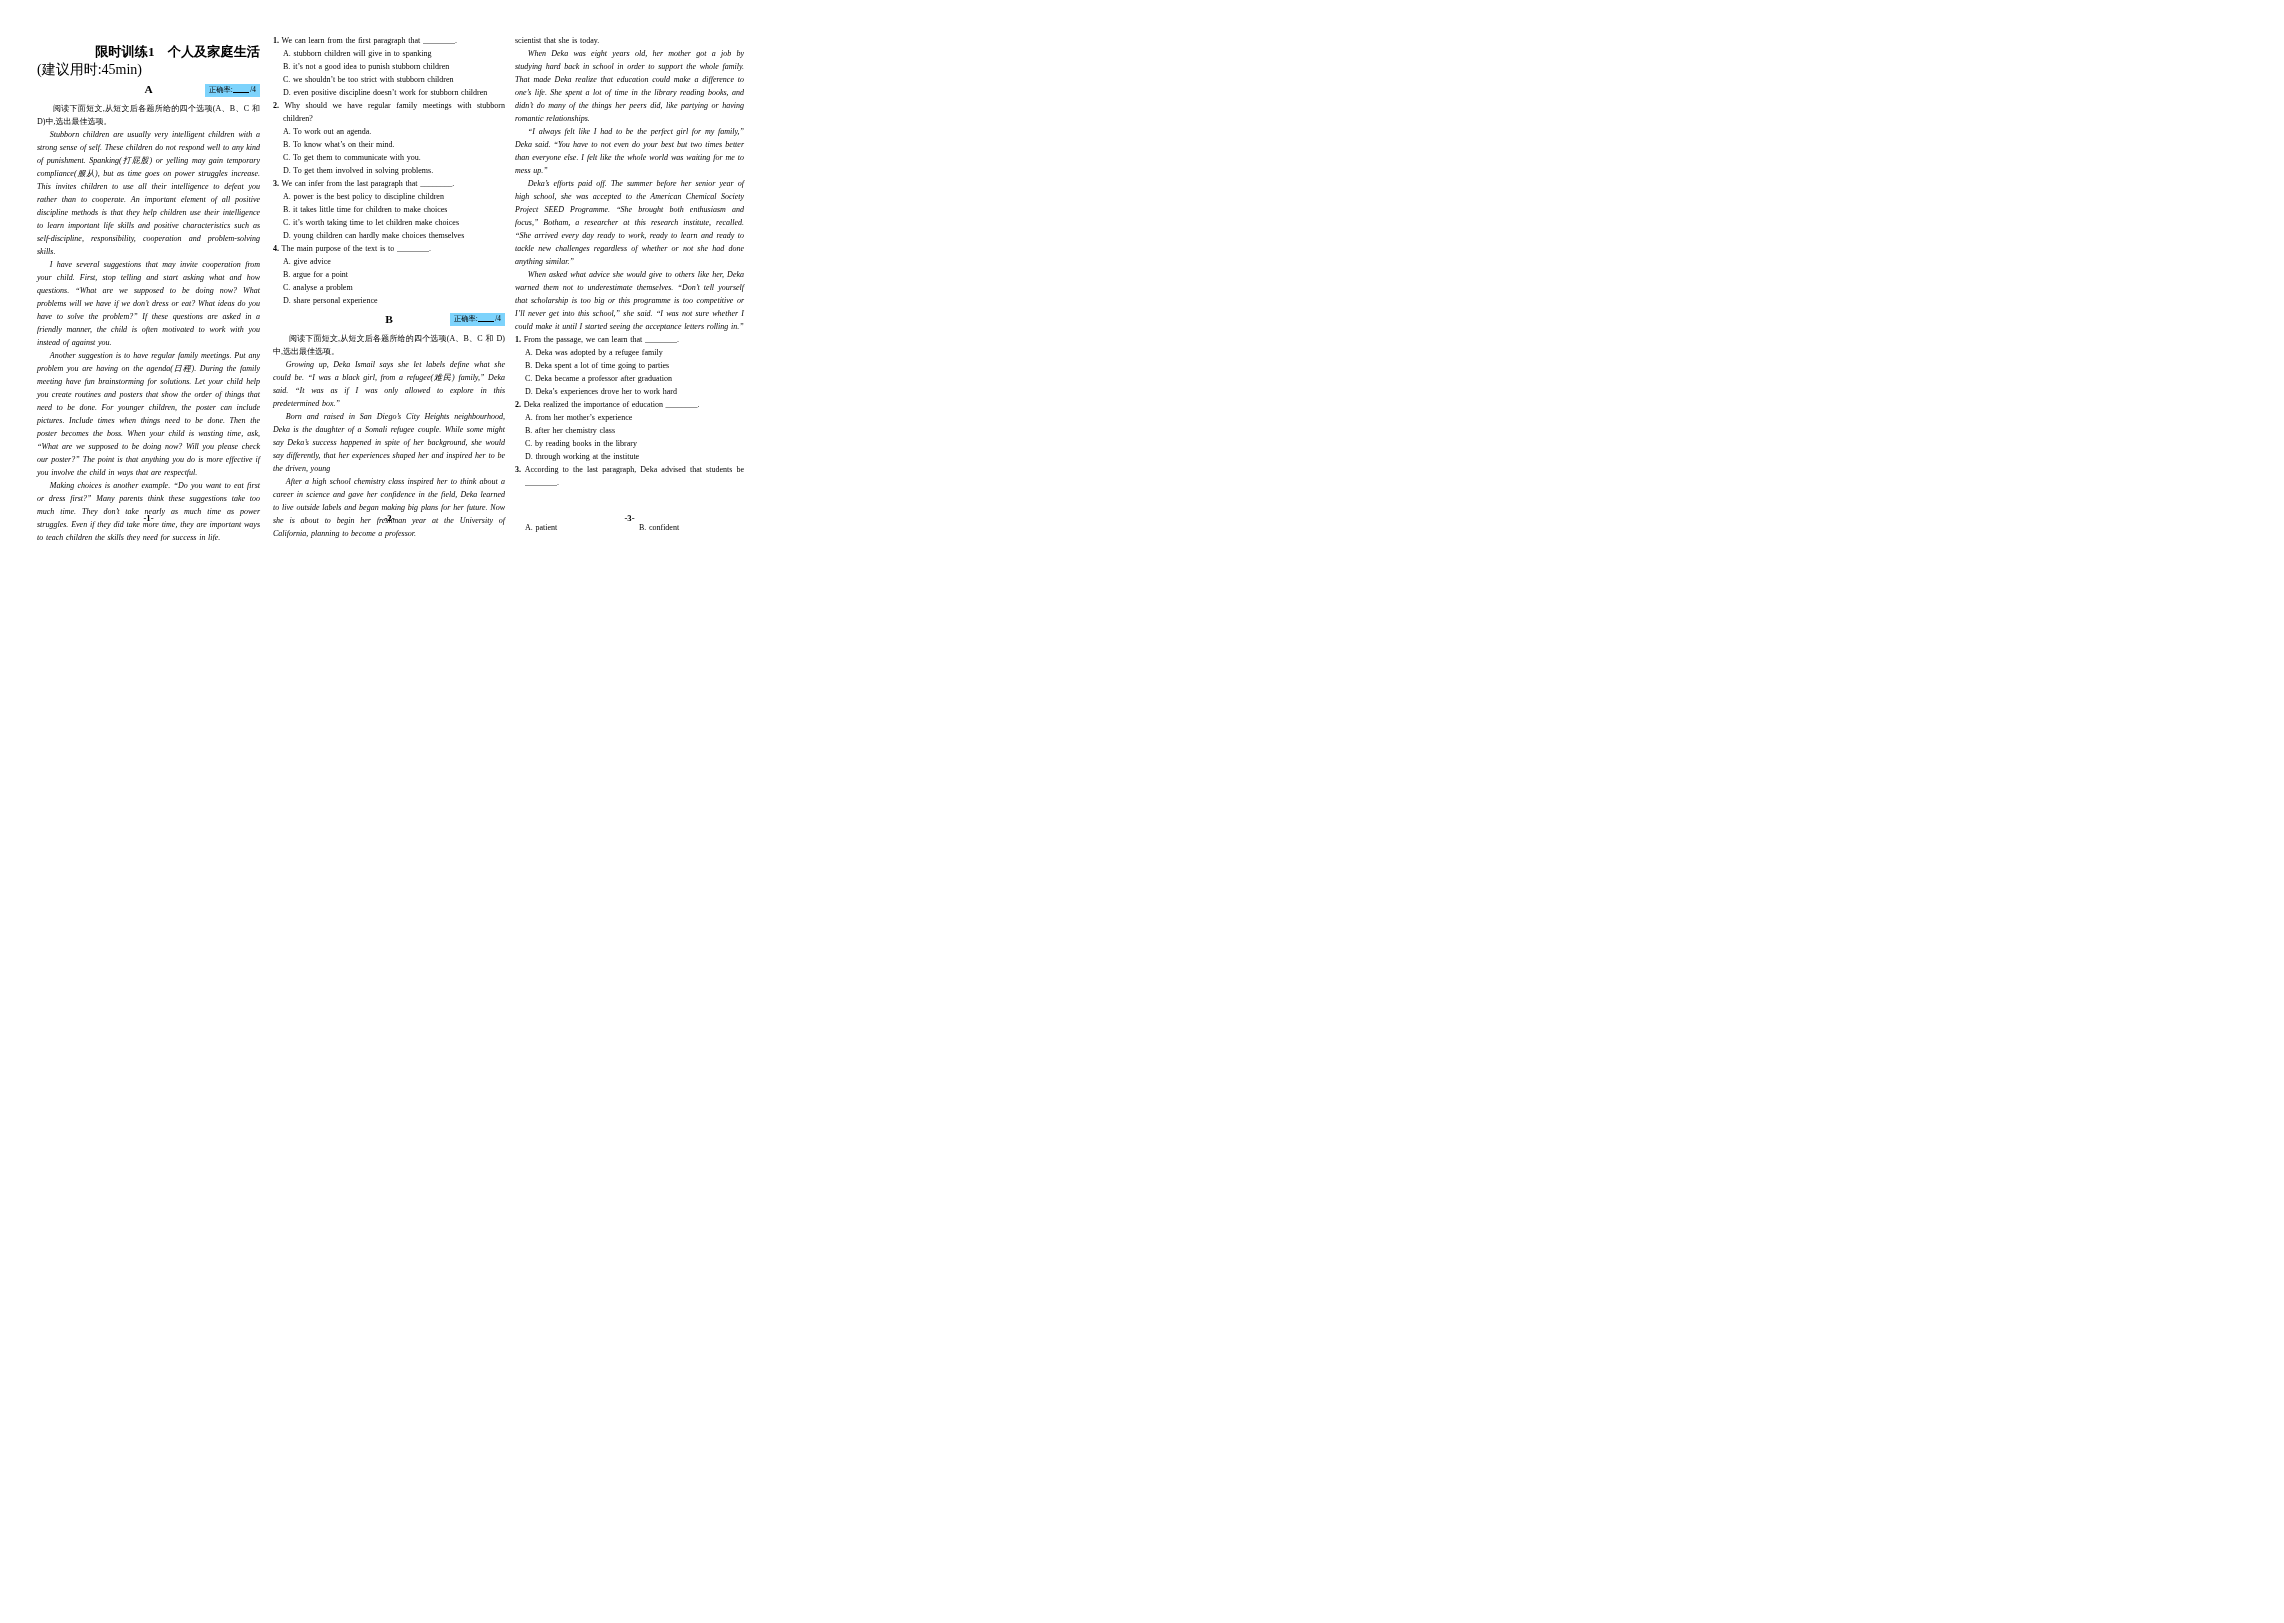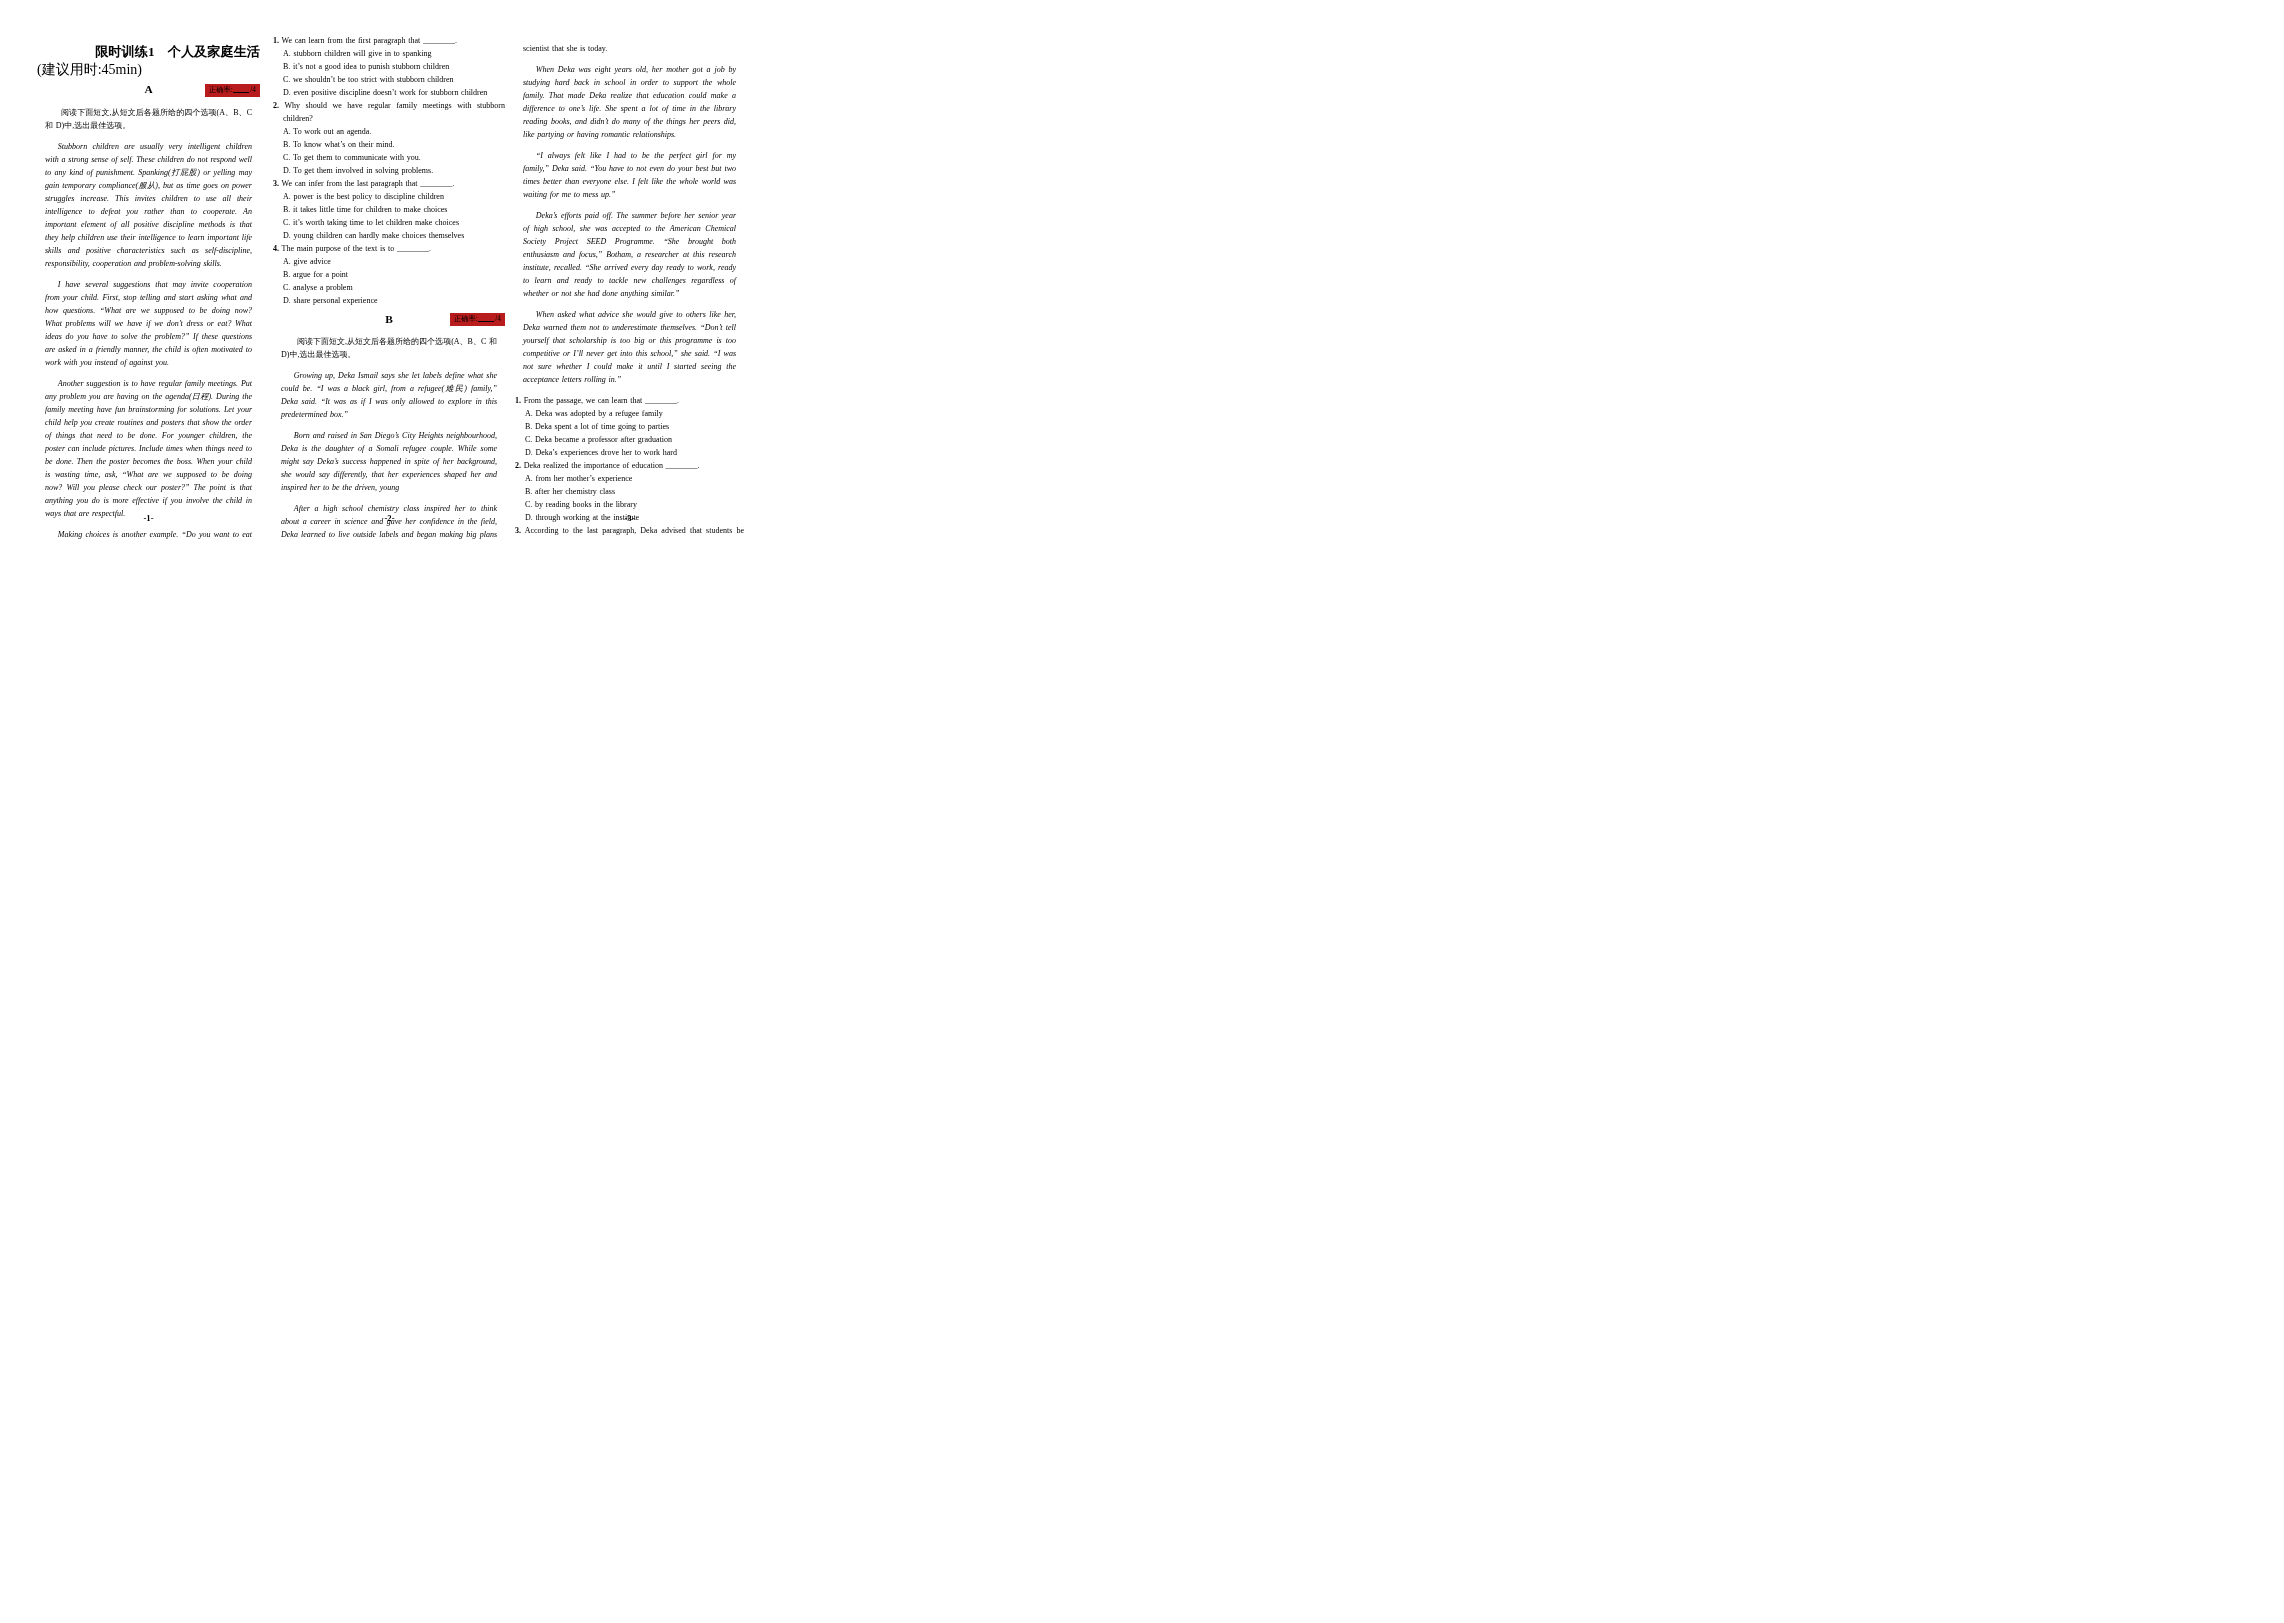--- a/index.html
+++ b/index.html
@@ -15,26 +15,26 @@
 
   .title { text-align:right; font-weight:bold; font-size:13.2px; line-height:16.4px; margin:0 0 3.7px 0; word-spacing:0; }
   .subtitle { text-align:left; font-size:14px; line-height:11px; margin:0 0 7.3px 0; word-spacing:0; }
 
   .section-head { position:relative; height:15.5px; margin:4.6px 0 4.6px 0; }
   .section-head .section-label {
     position:absolute; left:0; right:0; text-align:center;
     font-size:11.4px; font-weight:bold; line-height:15.5px;
   }
   .acc-box {
-    position:absolute; right:0; top:1.4px; background:#b91c1c;
+    position:absolute; right:0; top:1.4px; background:#7dd3fc;
     padding:0.5px 4.1px 1.4px 4.1px; font-size:7.3px; line-height:11px; white-space:nowrap;
   }
   .blank-line { display:inline-block; width:15.5px; height:1em; border-bottom:0.7px solid #000; margin:0 1.4px 0 0.5px; vertical-align:baseline; }
 
-  p { margin:8px; }
+  p { margin:0; }
   p.cn { text-indent:2em; }
   p.en { text-indent:1.6em;font-style:italic; }
   p.cont { text-indent:0; }
 
   .q { padding-left:10px; text-indent:-10px; }
   .q .qnum { font-weight:bold; }
   .opt { padding-left:10px; text-align:left; }
   .opt-row { display:flex; padding-left:10px; }
   .opt-row span { display:block;margin-top:32px; }
   .opt-row span:first-child { width:52%; }

